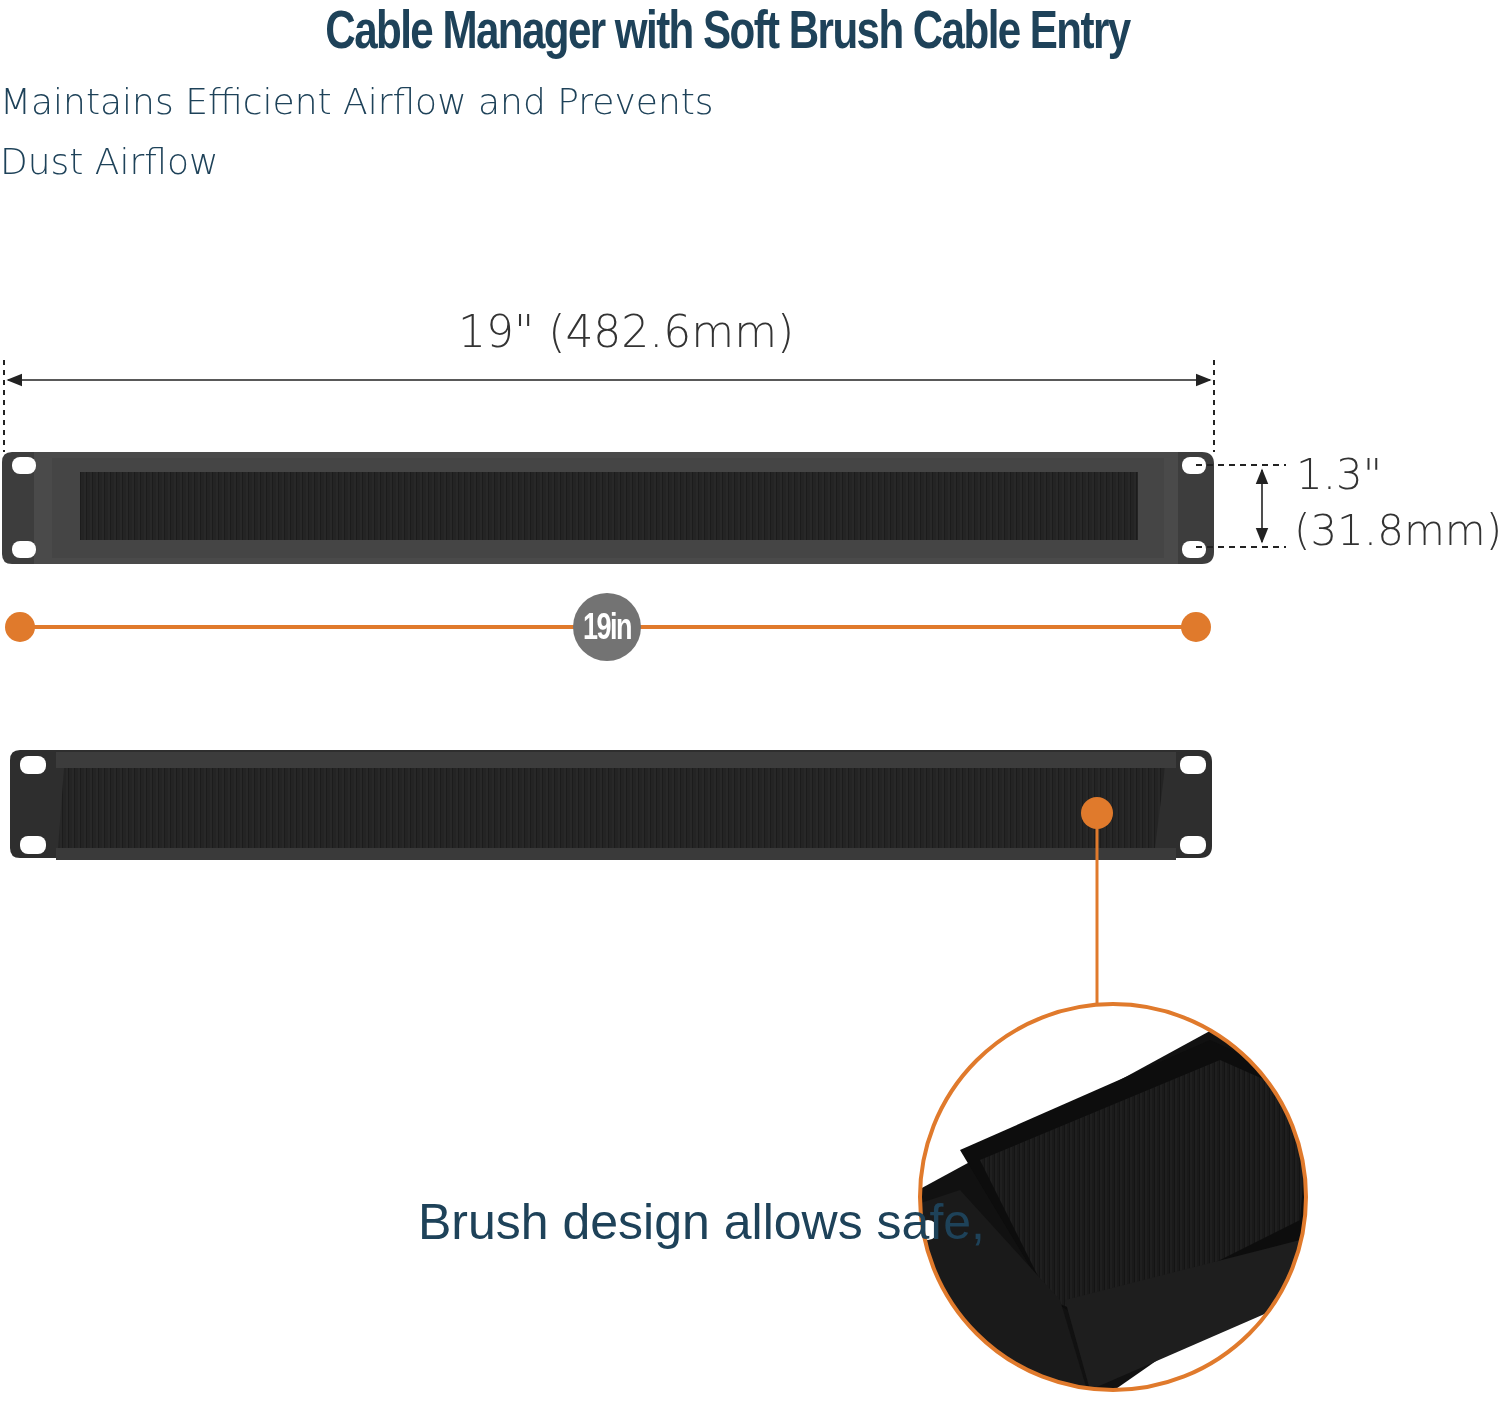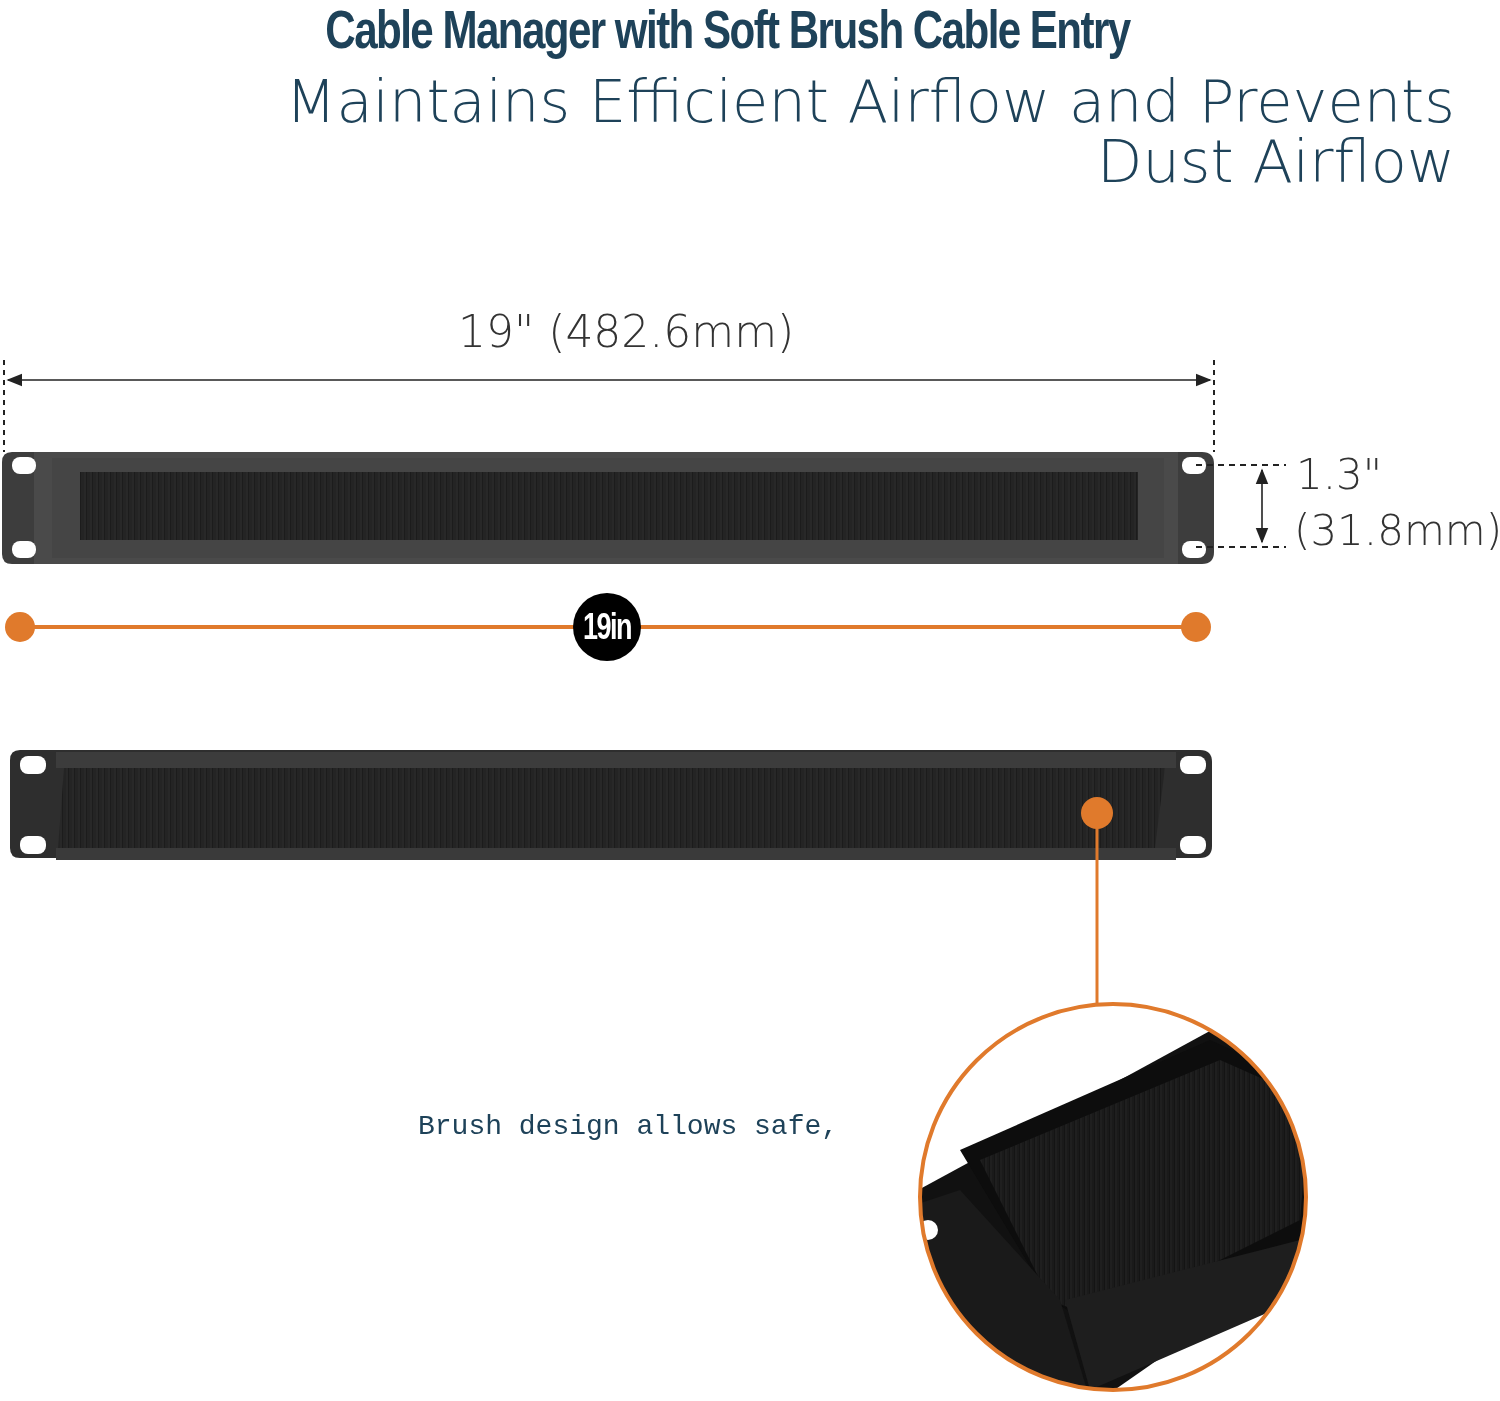--- a/index.html
+++ b/index.html
@@ -1,22 +1,22 @@
 <!DOCTYPE html>
 <html><head>
 <meta charset="utf-8">
 <style>
   html,body{margin:0;padding:0;background:#fff;}
   body{width:1500px;height:1401px;position:relative;overflow:hidden;font-family:"Liberation Sans",sans-serif;}
   .abs{position:absolute;}
   .title{left:0;width:1455px;top:-2px;text-align:center;font-family:"Liberation Sans",sans-serif;font-weight:bold;font-size:54px;color:#1e4259;letter-spacing:-2px;transform:scaleX(0.78);transform-origin:center;}
-  .subtitle{left:0;width:1455px;top:72px;text-align:right;font-family:"DejaVu Sans",sans-serif;font-size:59px;line-height:60px;color:#1e4259;font-weight:300;}
+  .subtitle{left:0;width:1455px;top:72px;text-align:left;font-family:"DejaVu Sans",sans-serif;font-size:36px;line-height:60px;color:#1e4259;font-weight:300;}
   .dim-label{font-family:"DejaVu Sans",sans-serif;font-weight:300;color:#333;}
-  .caption{left:418px;top:1102px;font-family:Liberation Mono, monospace;font-size:28px;line-height:49px;color:#1e4259;}
-  .badge{left:573px;top:593px;width:68px;height:68px;border-radius:50%;background:#000000;color:#fff;font-weight:bold;font-size:36px;display:flex;align-items:center;justify-content:center;letter-spacing:-2px;transform-origin:center;}
+  .caption{left:418px;top:1198px;font-family:Liberation Sans, sans-serif;font-size:50px;line-height:49px;color:#1e4259;}
+  .badge{left:573px;top:593px;width:68px;height:68px;border-radius:50%;background:#737373;color:#fff;font-weight:bold;font-size:36px;display:flex;align-items:center;justify-content:center;letter-spacing:-2px;transform-origin:center;}
   .badge span{display:inline-block;transform:scaleX(0.75);}
 </style>
 </head>
 <body>
 
 <div class="abs title">Cable Manager with Soft Brush Cable Entry</div>
 <div class="abs subtitle">
   <div>Maintains Efficient Airflow and Prevents</div>
   <div>Dust Airflow</div>
 </div>

